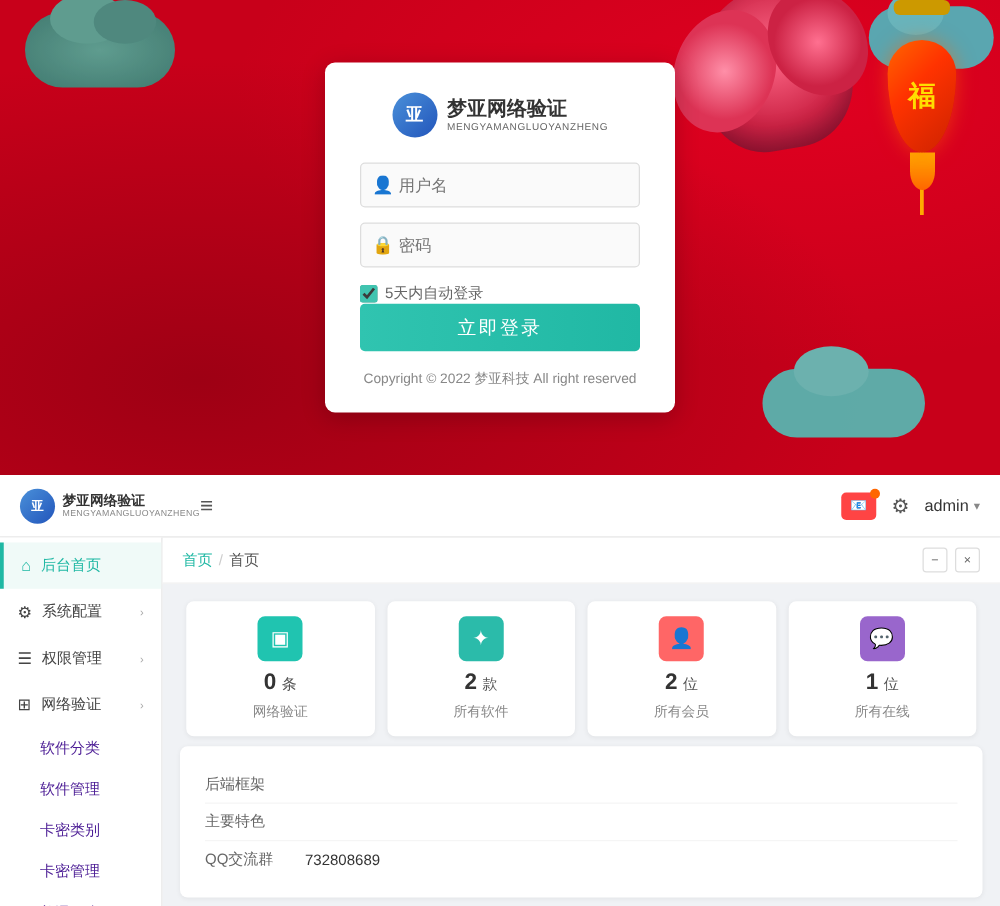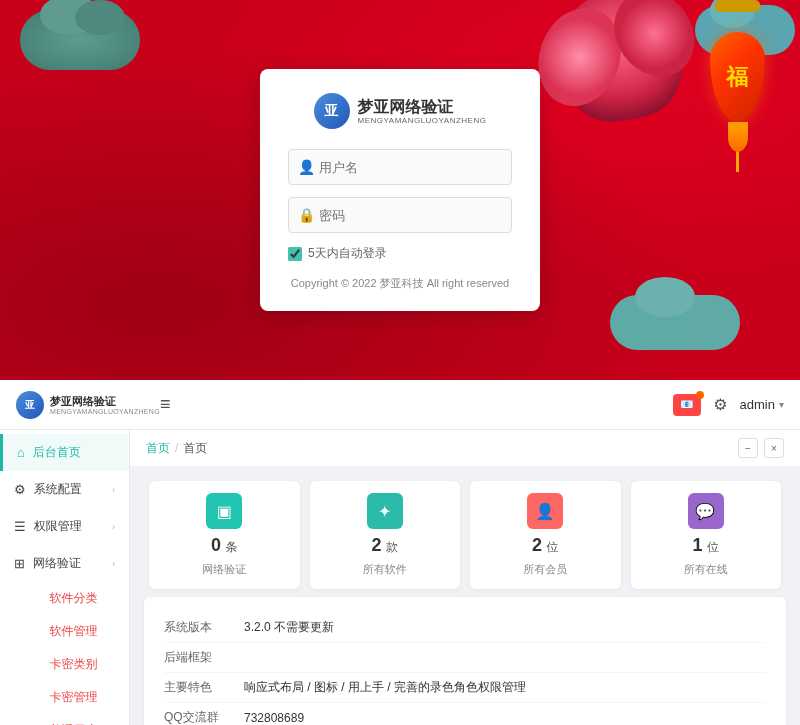--- a/index.html
+++ b/index.html
@@ -430,23 +430,22 @@
       color: inherit;
     }
     .sidebar-arrow {
       margin-left: auto;
       font-size: 9px;
       color: #aaa;
     }
     .sidebar-sub-item {
       padding: 8px 14px 8px 32px;
       font-size: 12px;
-      color: #ef4444;
-      cursor: pointer;
-      text-align: center;
+      color: #4c1d95;
+      cursor: pointer;
     }
 
     
     .main-content {
       flex: 1;
       padding: 0;
       overflow-y: auto;
     }
 
     
@@ -591,20 +590,21 @@
     <div class="login-input-wrap">
       <span class="input-icon">🔒</span>
       <input class="login-input" type="password" placeholder="密码" style="">
     </div>
 
     <div class="remember-row">
       <input type="checkbox" class="remember-checkbox" checked="" style="">
       <label class="remember-label">5天内自动登录</label>
     </div>
 
+    <button class="login-btn">立即登录</button>
 
     <p class="login-copyright">
       <span>Copyright © 2022 梦亚科技  All right reserved</span>
     </p>
   </div>
 </div>
 
 <div class="admin-section">
 
   <div class="admin-topbar">
@@ -705,29 +705,24 @@
           <div>
             <span class="stat-number">1</span>
             <span class="stat-unit">位</span>
           </div>
           <div class="stat-label">所有在线</div>
         </div>
       </div>
 
       <div class="info-panel">
         <div class="info-row">
-          <span class="info-label">系统版本</span>
-          <span class="info-value">3.2.0 不需要更新</span>
-        </div>
-        <div class="info-row">
           <span class="info-label">后端框架</span>
         </div>
         <div class="info-row">
           <span class="info-label">主要特色</span>
-          <span class="info-value">响应式布局 / 图标 / 用上手 / 完善的录色角色权限管理</span>
         </div>
         <div class="info-row">
           <span class="info-label">QQ交流群</span>
           <span class="info-value">732808689</span>
         </div>
 
       </div>
 
     </div>
   </div>

